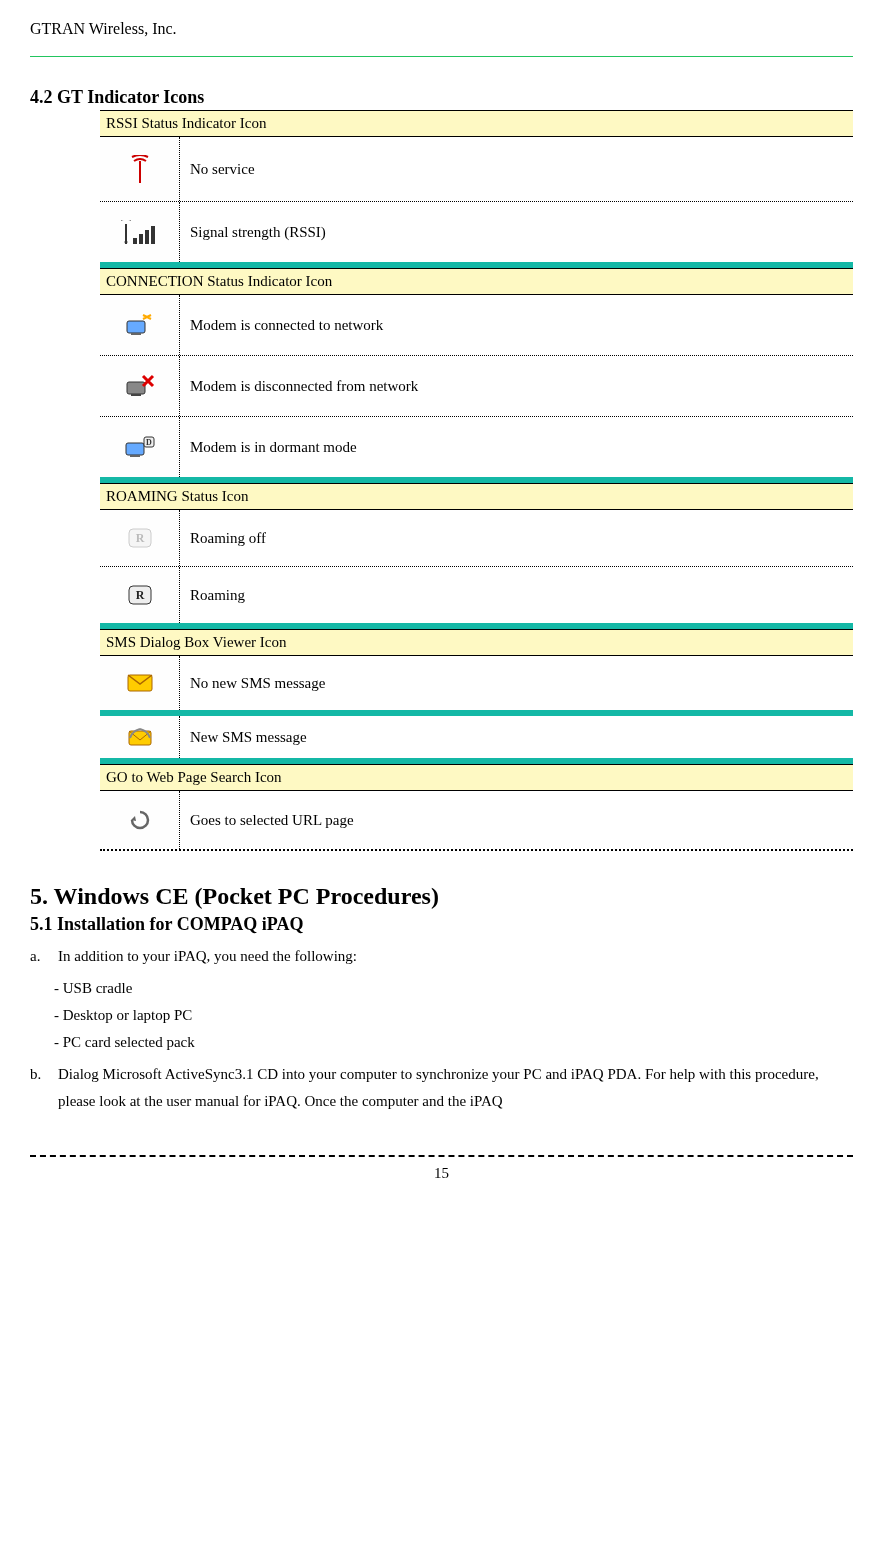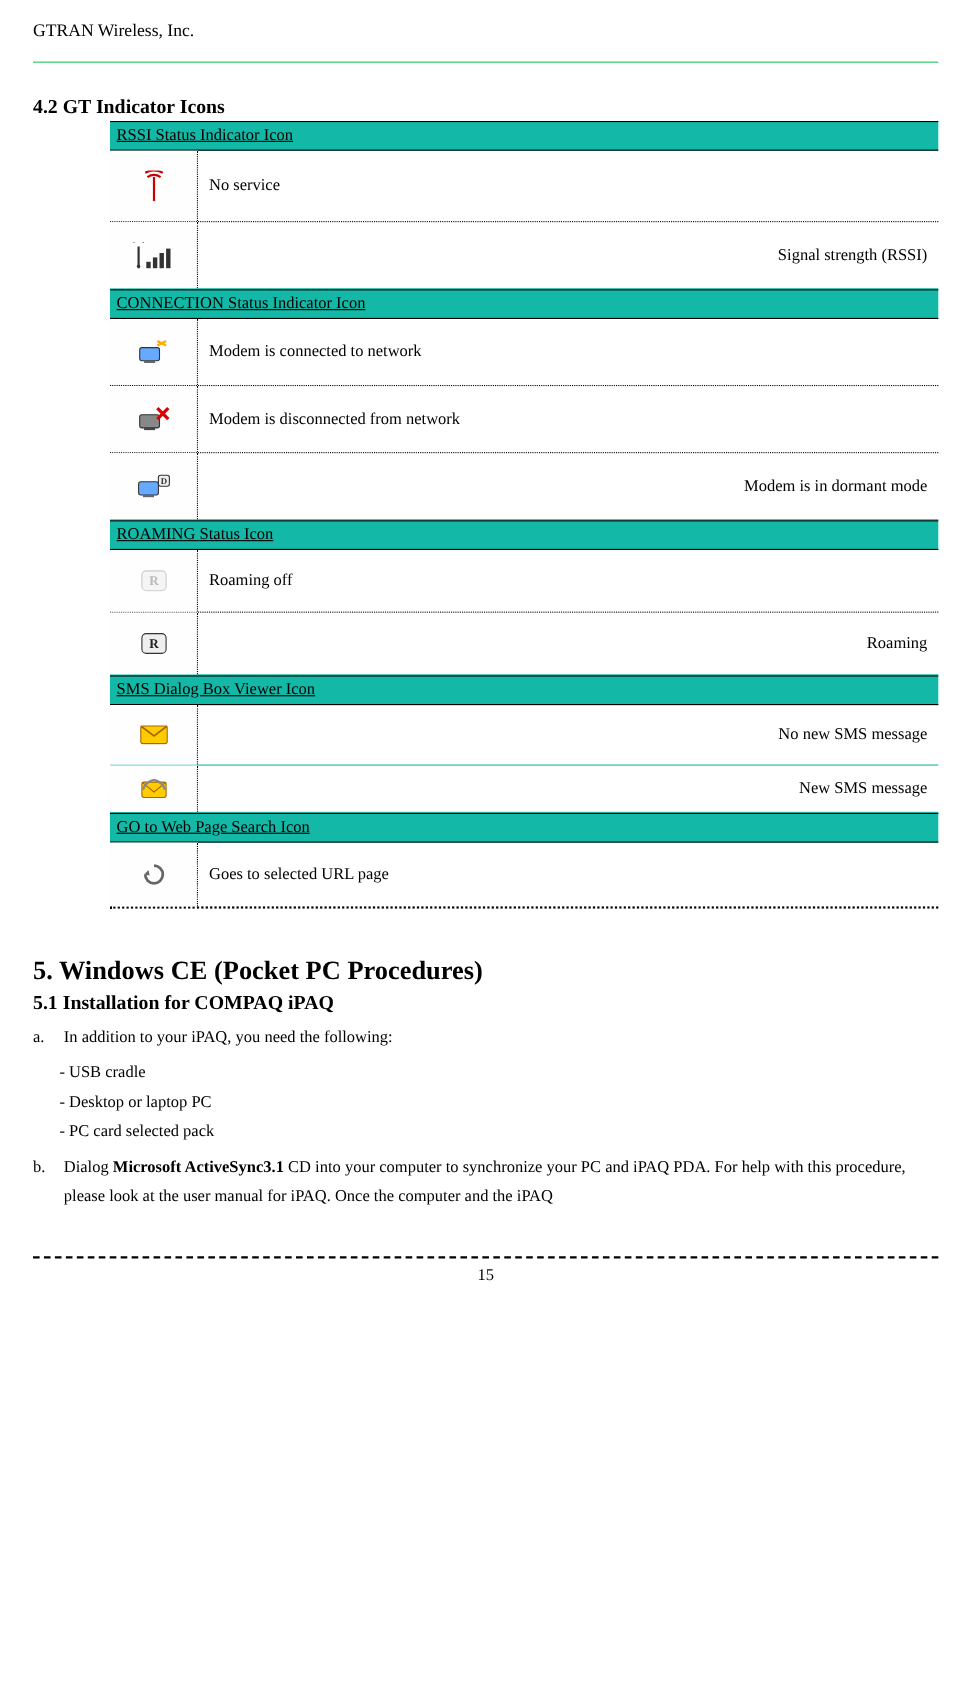--- a/index.html
+++ b/index.html
@@ -17,42 +17,40 @@
       margin-bottom: 30px;
     }
     .section-heading {
       font-weight: bold;
       font-size: 18px;
       margin-bottom: 2px;
     }
     .main-heading {
       font-weight: bold;
       font-size: 24px;
-      margin-top: 44px;
+      margin-top: 32px;
       margin-bottom: 4px;
     }
     .table-container {
       margin-left: 70px;
       margin-right: 0;
     }
     .table-header-row {
-      background: #14b8a6;
+      background: #fef9c3;
       border-top: 1px solid black;
       border-bottom: 1px solid black;
       padding: 4px 6px;
       font-size: 15px;
-      text-decoration: underline;
     }
     .icon-row {
       display: flex;
       border-bottom: 1px dotted black;
     }
     .icon-row.solid-bottom {
-      border-bottom: 1px solid #14b8a6;
-      text-align: right;
+      border-bottom: 6px solid #14b8a6;
     }
     .icon-row.dotted-full {
       border-bottom: 2px dotted black;
     }
     .icon-cell {
       width: 80px;
       border-right: 1px dotted black;
       display: flex;
       align-items: center;
       justify-content: center;
@@ -96,21 +94,21 @@
       margin-bottom: 10px;
       font-size: 15px;
     }
     .footer-line {
       margin-top: 40px;
       border-top: 2px dashed black;
       text-align: center;
       padding-top: 8px;
       font-size: 15px;
     }
-    .bold { font-weight: bold; }
+    .bold { font-weight: normal; }
   </style>
 </head>
 <body>
 
 <div class="header">
   <span>GTRAN Wireless, Inc.</span>
 </div>
 
 <div class="section-heading">4.2 GT Indicator Icons</div>
 

